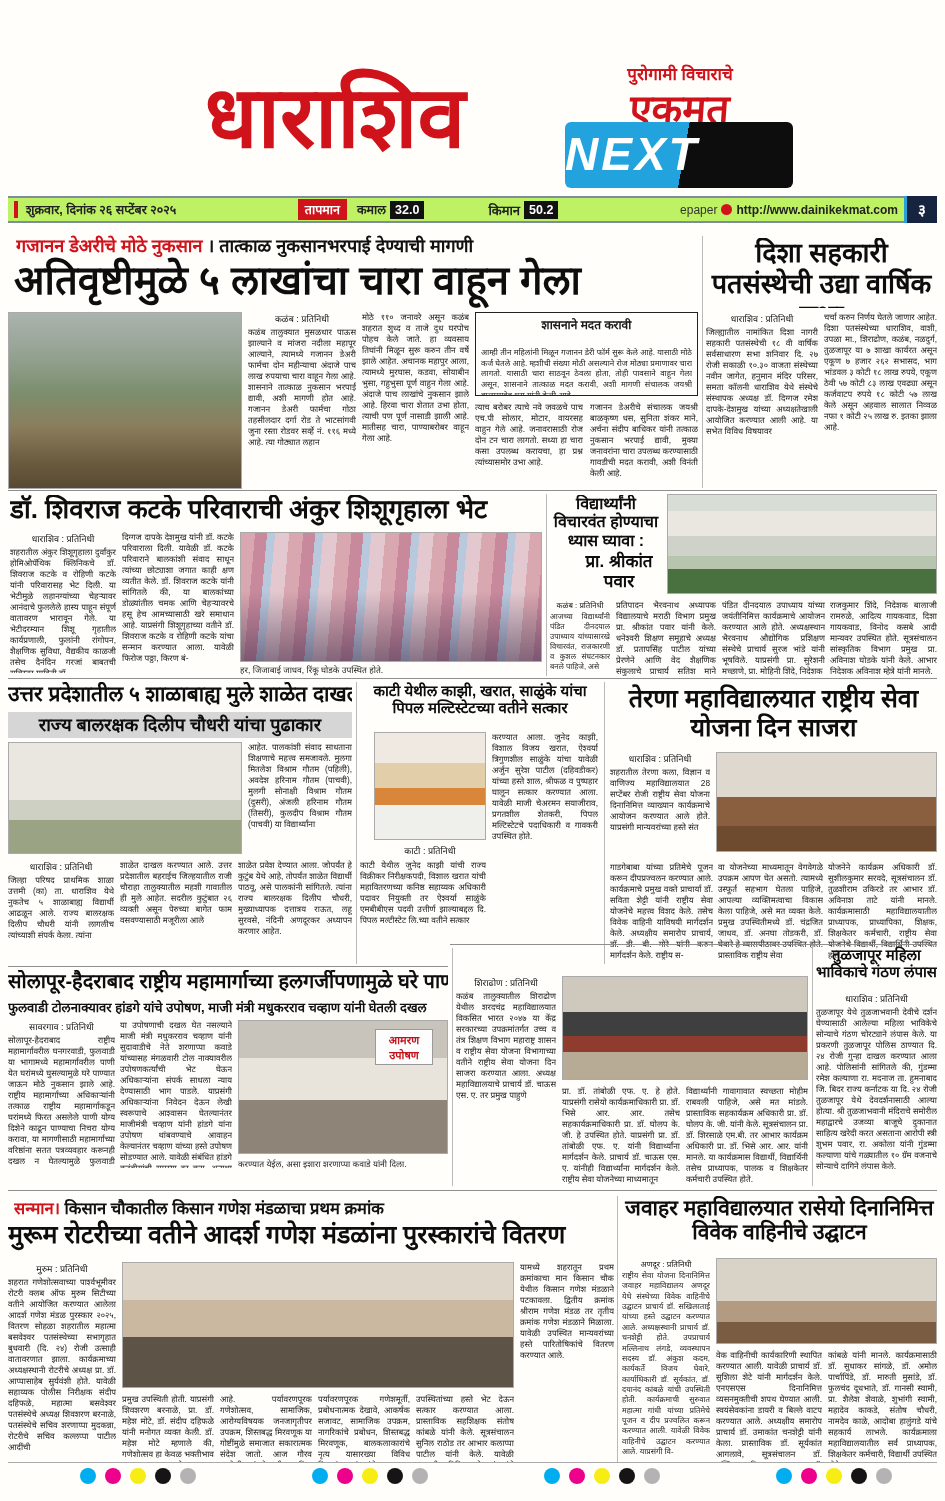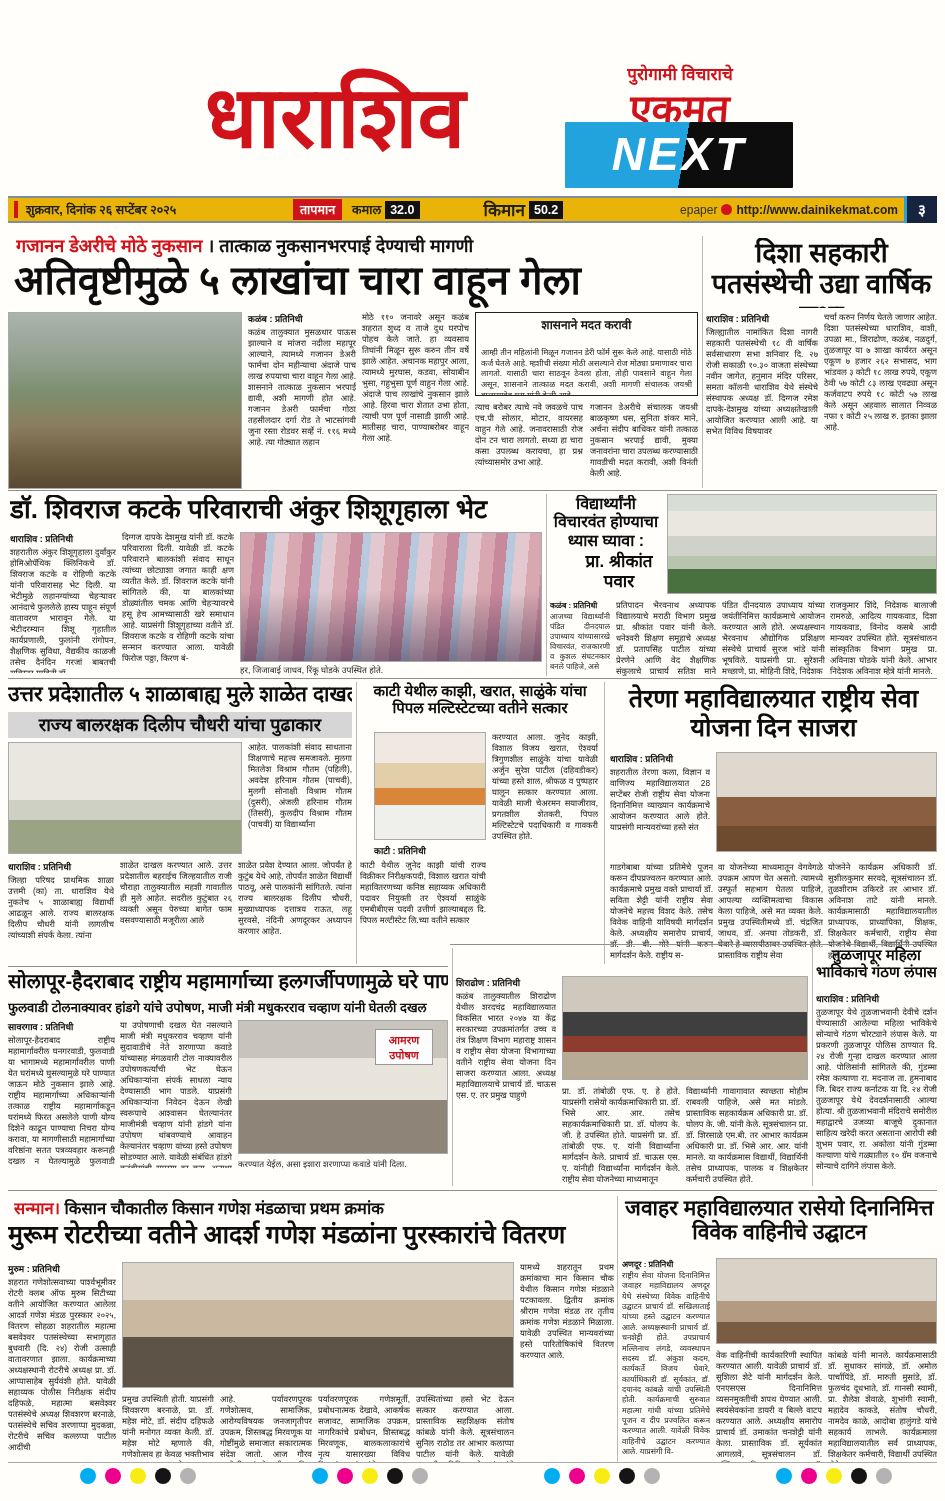--- a/index.html
+++ b/index.html
@@ -2,21 +2,21 @@
 <html lang="mr"><head>
 <meta charset="utf-8">
 <style>
   html,body{margin:0;padding:0;background:#ffffff;}
   .page{position:relative;width:945px;height:1501px;background:#fffefb;overflow:hidden;
         font-family:"Liberation Sans","DejaVu Sans",sans-serif;color:#1a1a1a;}
   .abs{position:absolute;box-sizing:border-box;}
   .hl{font-weight:800;color:#0d0d0d;line-height:1.15;}
   .nowrap{white-space:nowrap;overflow:hidden;}
   .col{font-size:8.3px;line-height:1.33;text-align:justify;overflow:hidden;color:#222;}
-  .dateline{font-weight:700;font-size:9px;margin-bottom:2px;color:#111;}
+  .dateline{font-weight:400;font-size:9px;text-align:center;margin-bottom:2px;color:#111;}
   .vrule{background:#b9b9b9;width:1px;}
   .hrule{background:#8f8f8f;height:1px;}
   .photo{background-size:cover;border:1px solid #aaa;}
   .ph-flood{background:linear-gradient(180deg,#aab4ae 0%,#93a191 25%,#7c8f6e 45%,#8a7d5d 65%,#6b5b3f 85%,#584a33 100%);}
   .ph-family{background:linear-gradient(0deg,rgba(60,45,75,.55),rgba(60,45,75,0) 55%),repeating-linear-gradient(95deg,#d9a7b0 0 14px,#c9899d 14px 26px,#b9c9dd 26px 34px,#e3c9cf 34px 48px);}
   .ph-class{background:linear-gradient(180deg,#d8ddd6 0 16%,#e9e7e0 16% 42%,#cfd2c8 42% 62%,#b7c4ae 62% 76%,#49703f 76% 100%);}
   .ph-school{background:linear-gradient(180deg,#e9e7df 0 52%,#cfd0c4 52% 70%,#9aa383 70% 100%);}
   .ph-satkar{background:linear-gradient(180deg,#efe9e2 0 28%,#e2cfa9 28% 52%,#d9863a 52% 68%,#efefec 68% 100%);}
   .ph-terna{background:linear-gradient(180deg,#ded8cf 0 45%,#8a5f3f 45% 75%,#6e4a2e 75% 100%);}
   .ph-uposhan{background:linear-gradient(180deg,#c9c4bb 0 28%,#e8e4dc 28% 60%,#8e8478 60% 100%);}
@@ -28,30 +28,30 @@
   .boxed{border:1.3px solid #222;padding:3px 5px;}
 </style>
 </head>
 <body>
 
 <div class="page">
 
   <div class="abs" style="left:120px;top:52px;width:430px;height:132px;font-size:86px;font-weight:800;color:#d0121b;text-align:center;line-height:130px;">धाराशिव</div>
   <div class="abs" style="left:565px;top:62px;width:230px;height:20px;font-size:17px;font-weight:800;color:#d0121b;text-align:center;">पुरोगामी विचाराचे</div>
   <div class="abs" style="left:565px;top:80px;width:230px;height:44px;font-size:40px;font-weight:800;color:#d0121b;text-align:center;transform:skewX(-4deg);">एकमत</div>
-  <div class="abs" style="left:565px;top:122px;width:228px;height:66px;border-radius:1px;background:linear-gradient(100deg,#22a3dd 0%,#22a3dd 52%,#0d0d0d 52%,#0d0d0d 100%);color:#fff;font-size:46px;font-weight:800;font-style:italic;text-align:center;line-height:64px;letter-spacing:3px;">NEXT</div>
-
-  <div class="abs" style="left:8px;top:196px;width:929px;height:27px;background:#eab308;border-top:2px solid #7f8c99;border-bottom:2px solid #7f8c99;display:flex;align-items:center;">
+  <div class="abs" style="left:565px;top:122px;width:228px;height:66px;border-radius:6px;background:linear-gradient(100deg,#22a3dd 0%,#22a3dd 52%,#0d0d0d 52%,#0d0d0d 100%);color:#fff;font-size:46px;font-weight:800;font-style:italic;text-align:left;line-height:64px;letter-spacing:3px;">NEXT</div>
+
+  <div class="abs" style="left:8px;top:196px;width:929px;height:27px;background:#bef264;border-top:2px solid #7f8c99;border-bottom:2px solid #7f8c99;display:flex;align-items:center;">
     <span style="display:inline-block;width:4px;height:17px;background:#d0121b;margin-left:6px;"></span>
     <span style="margin-left:8px;font-size:12.5px;font-weight:700;color:#222;">शुक्रवार, दिनांक २६ सप्टेंबर २०२५</span>
     <span style="flex:1;"></span>
     <span style="background:#d0121b;color:#fff;font-size:12.5px;font-weight:800;padding:2px 7px;">तापमान</span>
     <span style="margin-left:10px;font-size:12.5px;font-weight:700;color:#222;">कमाल</span>
     <span style="margin-left:4px;background:#111;color:#fff;font-size:12.5px;font-weight:800;padding:2px 5px;">32.0</span>
-    <span style="margin-left:16px;font-size:17px;font-weight:700;color:#222;padding-left:48px;">किमान</span>
+    <span style="margin-left:16px;font-size:13px;font-weight:700;color:#222;padding-left:48px;">किमान</span>
     <span style="margin-left:4px;background:#111;color:#fff;font-size:12.5px;font-weight:800;padding:2px 5px;">50.2</span>
     <span style="flex:1;"></span>
     <span style="font-size:12px;color:#333;">epaper</span>
     <span style="display:inline-block;width:11px;height:11px;border-radius:50%;background:#d0121b;margin:0 4px;"></span>
     <span style="font-size:12px;font-weight:700;color:#222;margin-right:6px;">http://www.dainikekmat.com</span>
     <span style="display:inline-block;width:3px;height:27px;background:#2aa0d8;"></span>
     <span style="display:inline-block;width:30px;height:27px;background:#16243f;color:#fff;font-size:15px;font-weight:800;text-align:center;line-height:27px;">३</span>
   </div>
 
   <div class="abs nowrap" style="left:16px;top:233px;width:690px;height:24px;font-size:18px;font-weight:800;">

